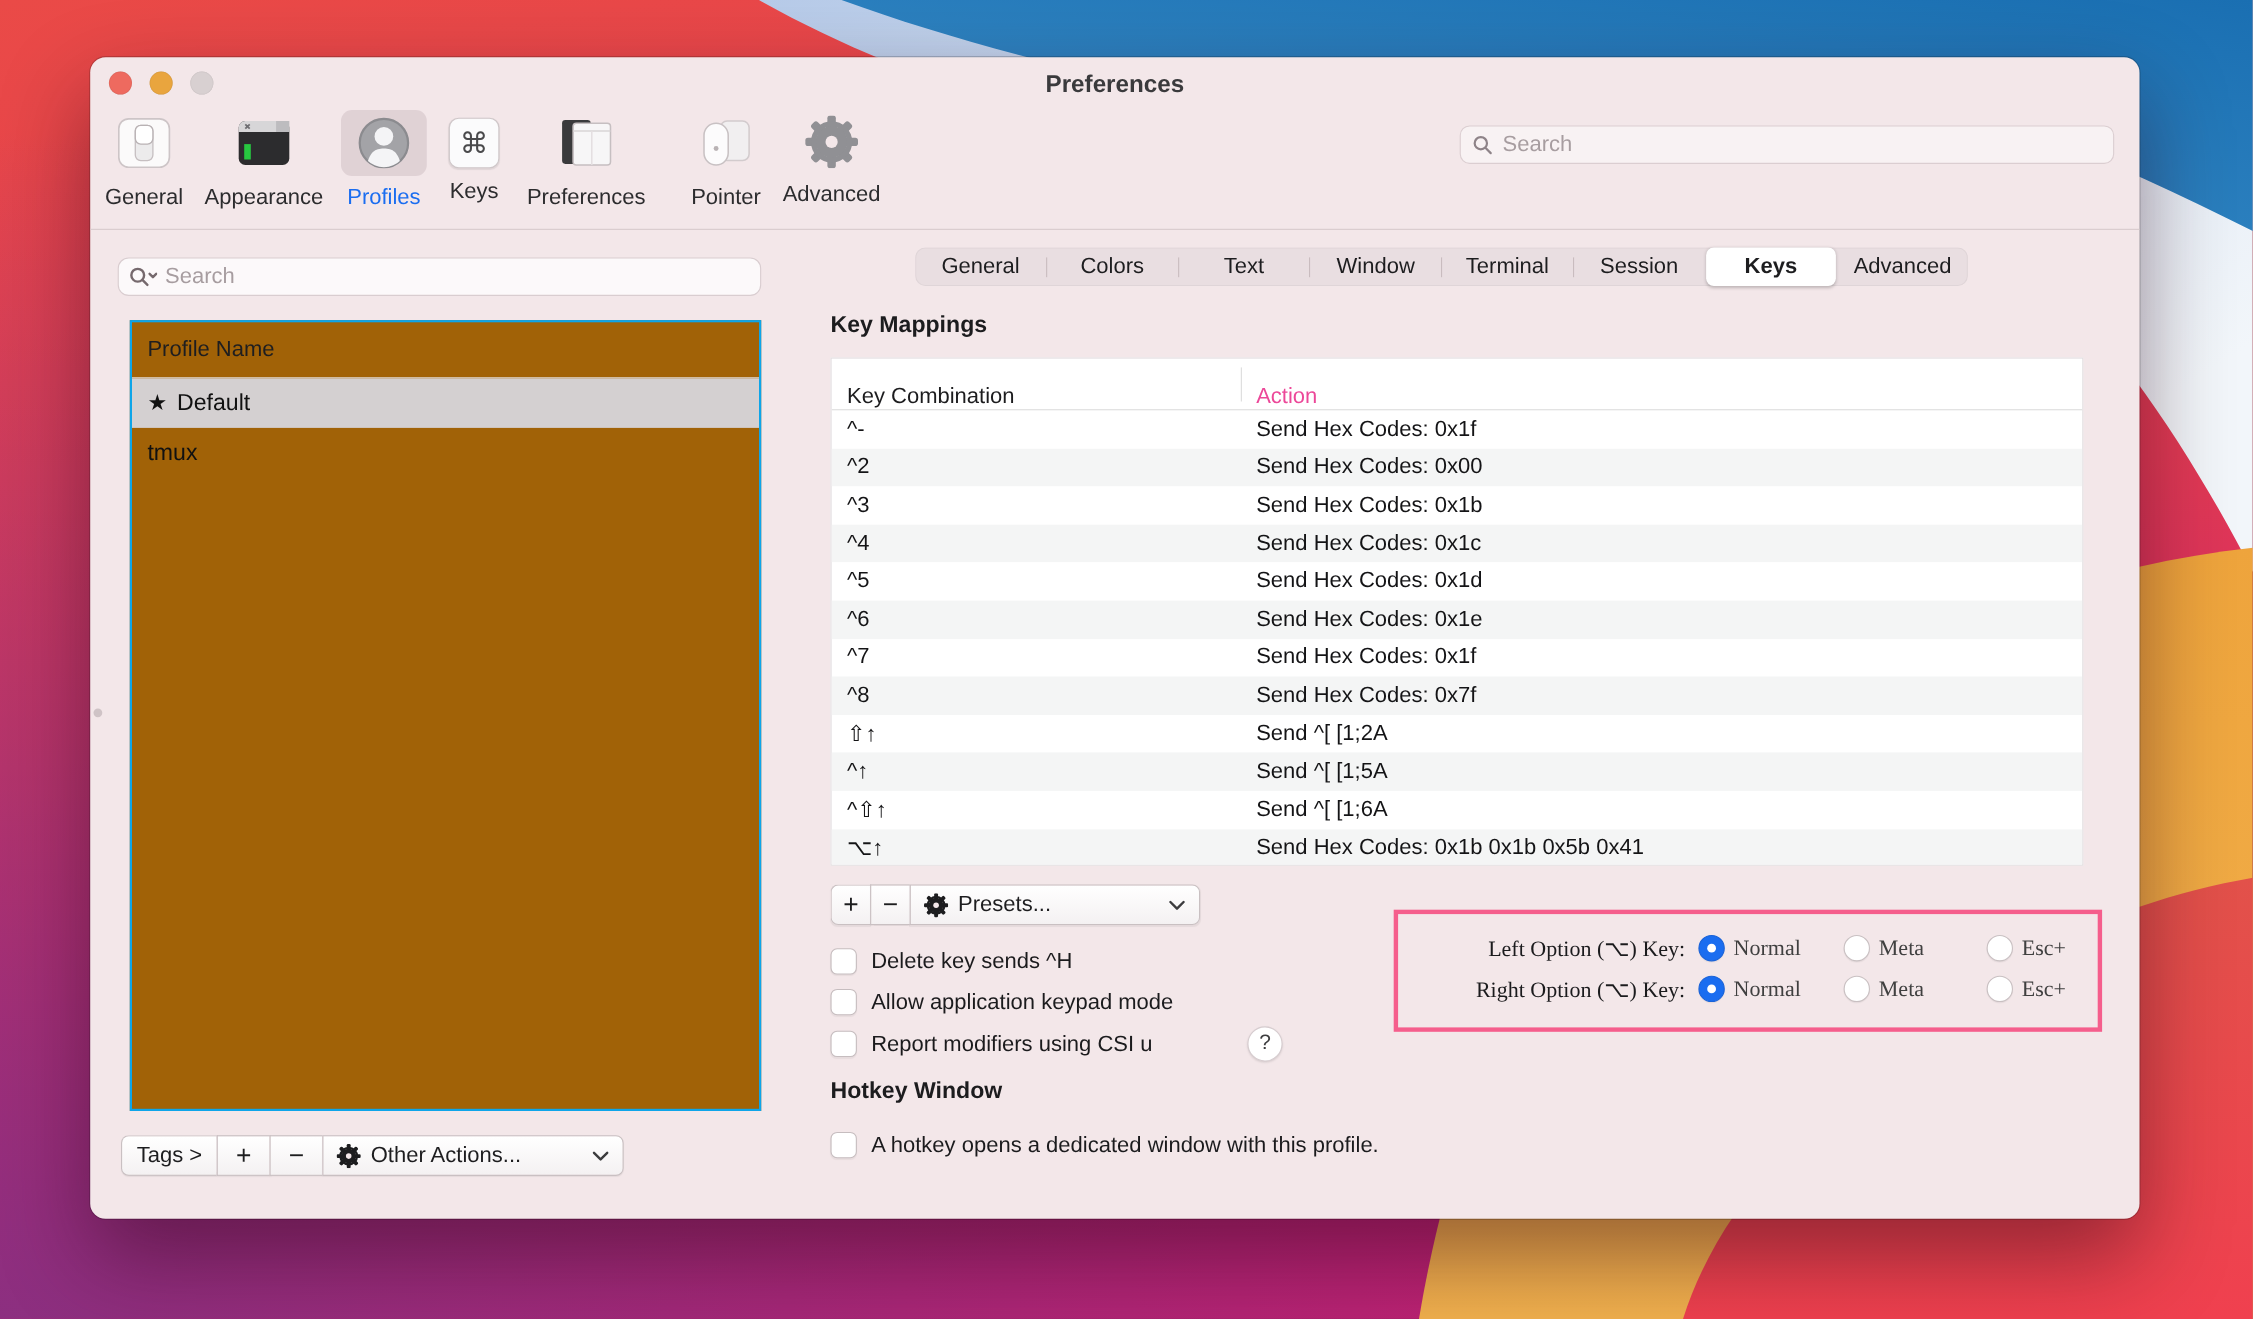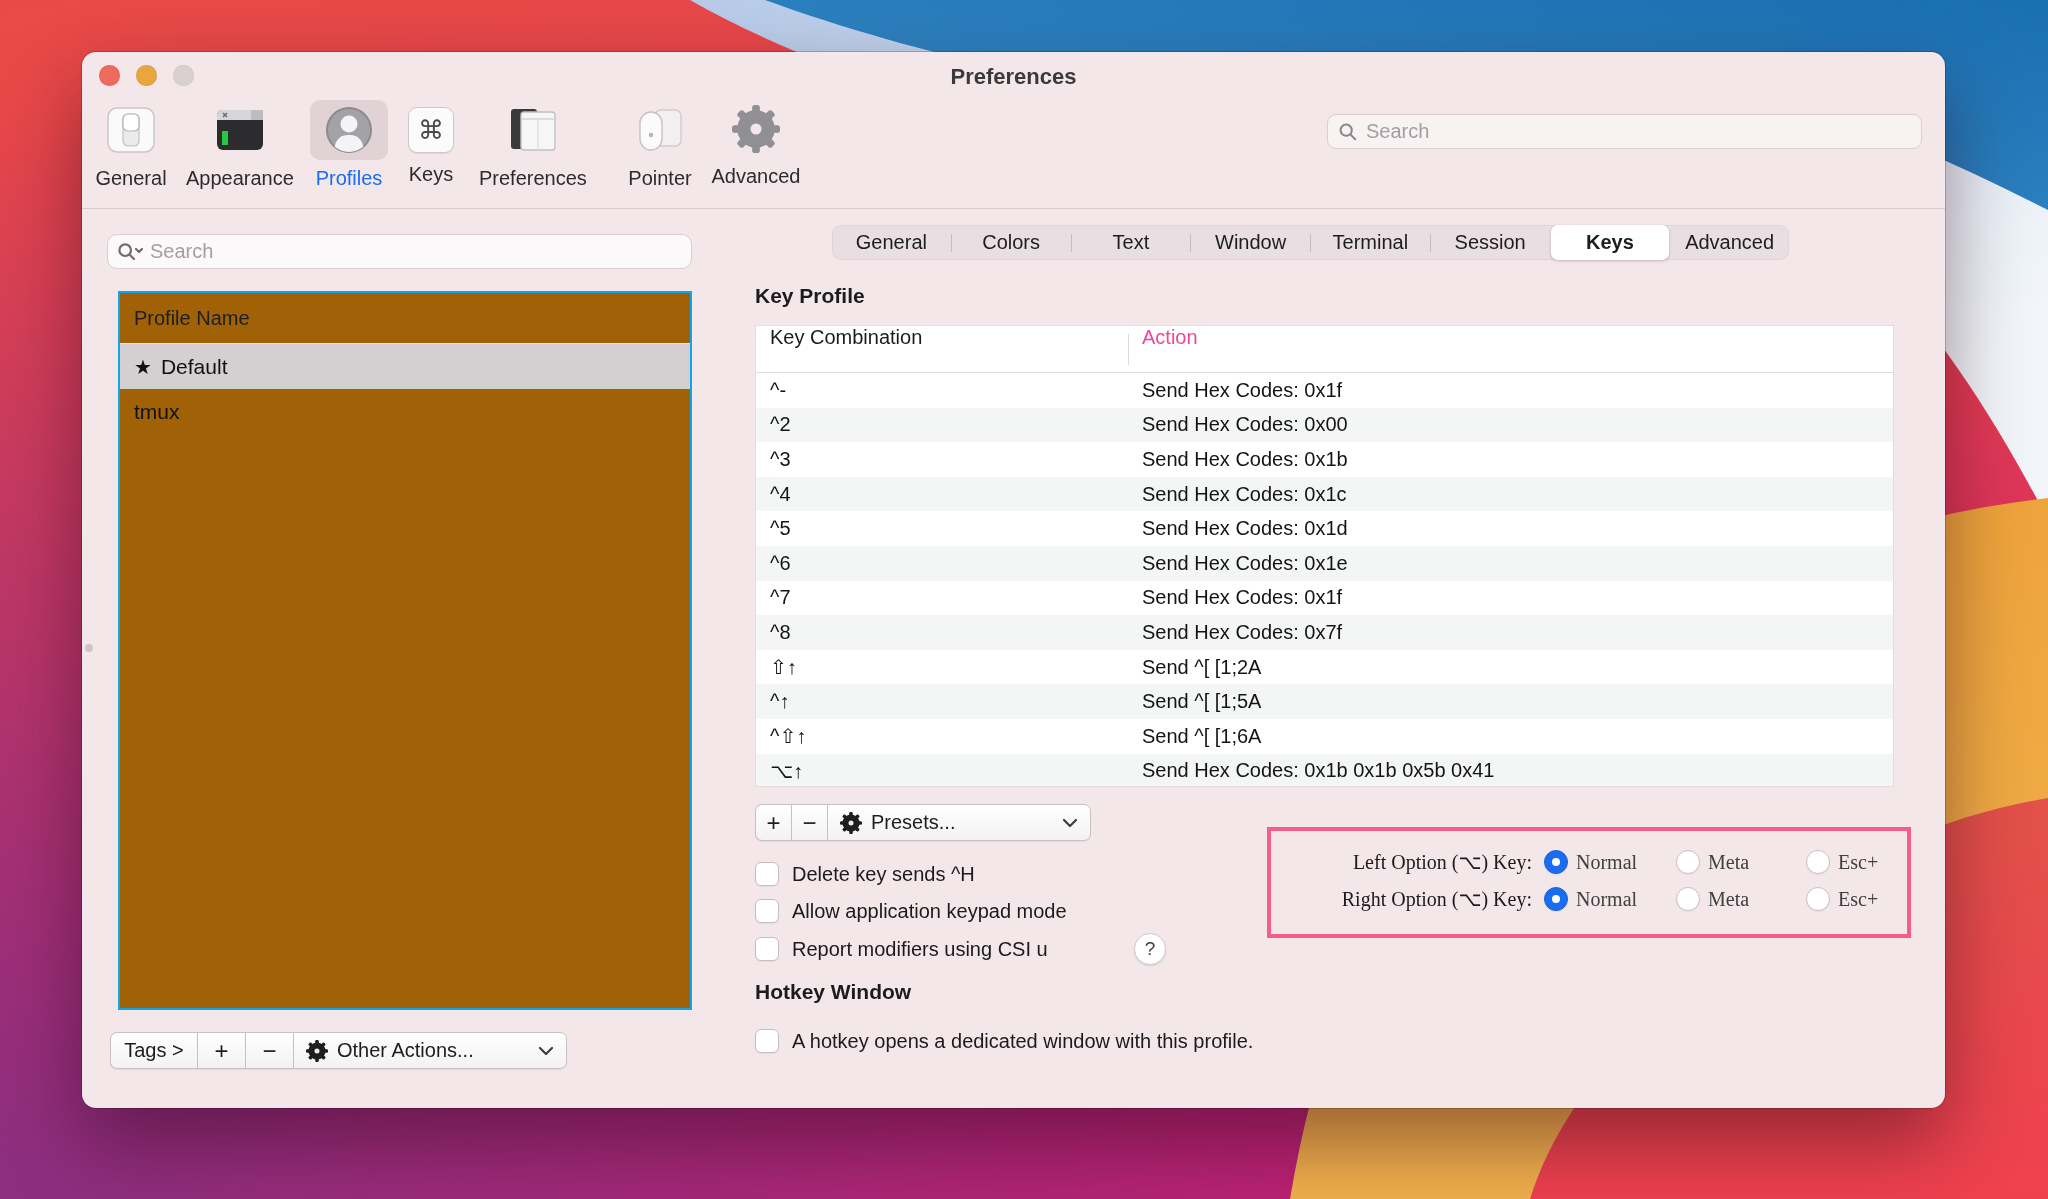--- a/index.html
+++ b/index.html
@@ -67,21 +67,21 @@
   .tabseg{flex:1;height:35px;display:flex;align-items:center;justify-content:center;
     font-size:20px;color:#1d1d1f;position:relative;border-radius:7px;}
   .tabseg.selected{background:#fff;box-shadow:0 1px 3px rgba(0,0,0,.22);font-weight:bold;}
   .tabdiv{width:1px;height:18px;background:#c9bcbf;}
   .tabdiv.hide{background:transparent;}
 
   .section-h{position:absolute;font-size:21px;font-weight:bold;color:#1c1c1e;}
 
   .kmtable{position:absolute;left:673px;top:273px;width:1139px;height:462px;background:#fff;
     border:1px solid #e2dddf;overflow:hidden;}
-  .km-header{height:47px;border-bottom:1px solid #dcdcdc;display:flex;align-items:flex-start;position:relative;}
+  .km-header{height:47px;border-bottom:1px solid #dcdcdc;display:flex;align-items:flex-end;position:relative;}
   .km-header .c1{width:372px;padding-left:14px;font-size:20px;color:#1c1c1e;}
   .km-header .c2{padding-left:14px;font-size:20px;color:#ec4899;}
   .km-header .vdiv{position:absolute;left:372px;top:8px;width:1px;height:31px;background:#dcdcdc;}
   .km-row{height:34.6px;display:flex;align-items:center;font-size:20px;color:#141416;}
   .km-row:nth-child(even){background:#f4f5f5;}
   .km-row .c1{width:372px;padding-left:14px;}
   .km-row .c2{padding-left:14px;}
 
   .km-controls{position:absolute;left:673px;top:752px;display:flex;}
   .km-controls .segbtn.sq{width:36px;font-size:24px;font-weight:300;}
@@ -284,21 +284,21 @@
         <div class="tabdiv"></div>
         <div class="tabseg">Terminal</div>
         <div class="tabdiv"></div>
         <div class="tabseg">Session</div>
         <div class="tabdiv hide"></div>
         <div class="tabseg selected">Keys</div>
         <div class="tabdiv hide"></div>
         <div class="tabseg">Advanced</div>
       </div>
 
-    <div class="section-h" style="left:673px;top:232px">Key Profile</div>
+    <div class="section-h" style="left:673px;top:232px">Key Mappings</div>
 
     <div class="kmtable">
       <div class="km-header">
         <div class="c1">Key Combination</div>
         <div class="vdiv"></div>
         <div class="c2">Action</div>
       </div>
       <div id="km-rows">
           <div class="km-row">
             <div class="c1">^-</div>

